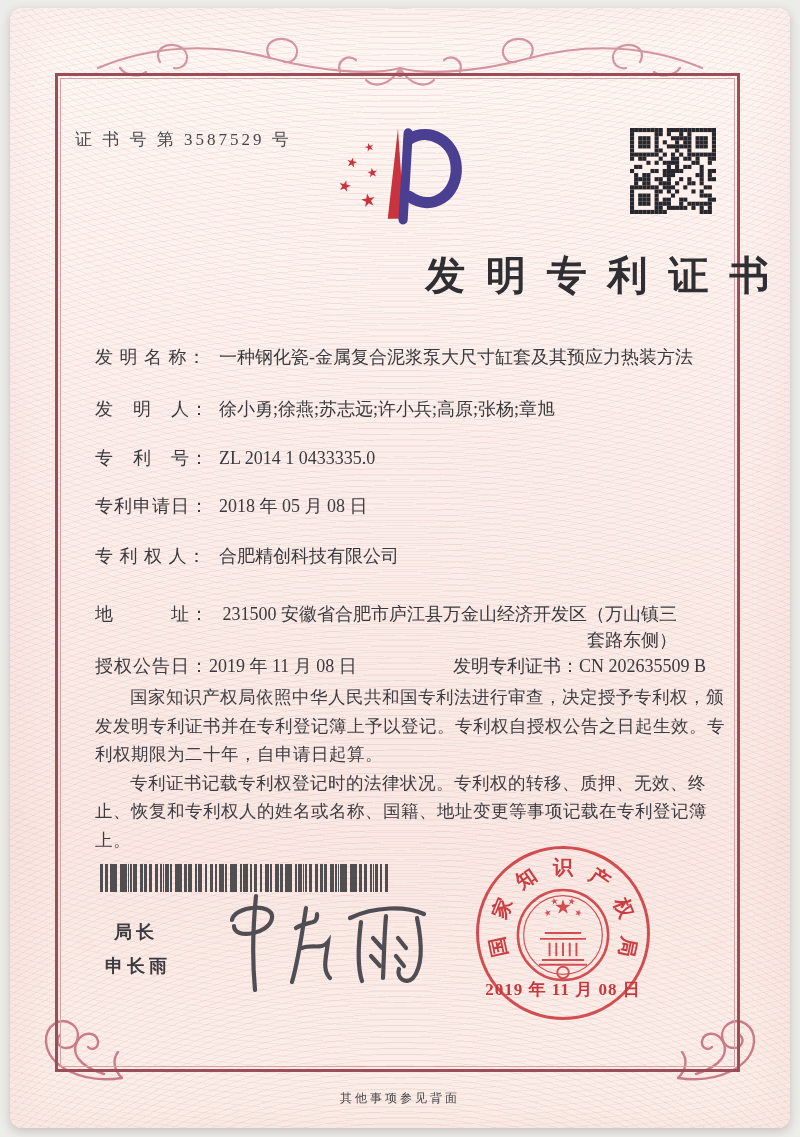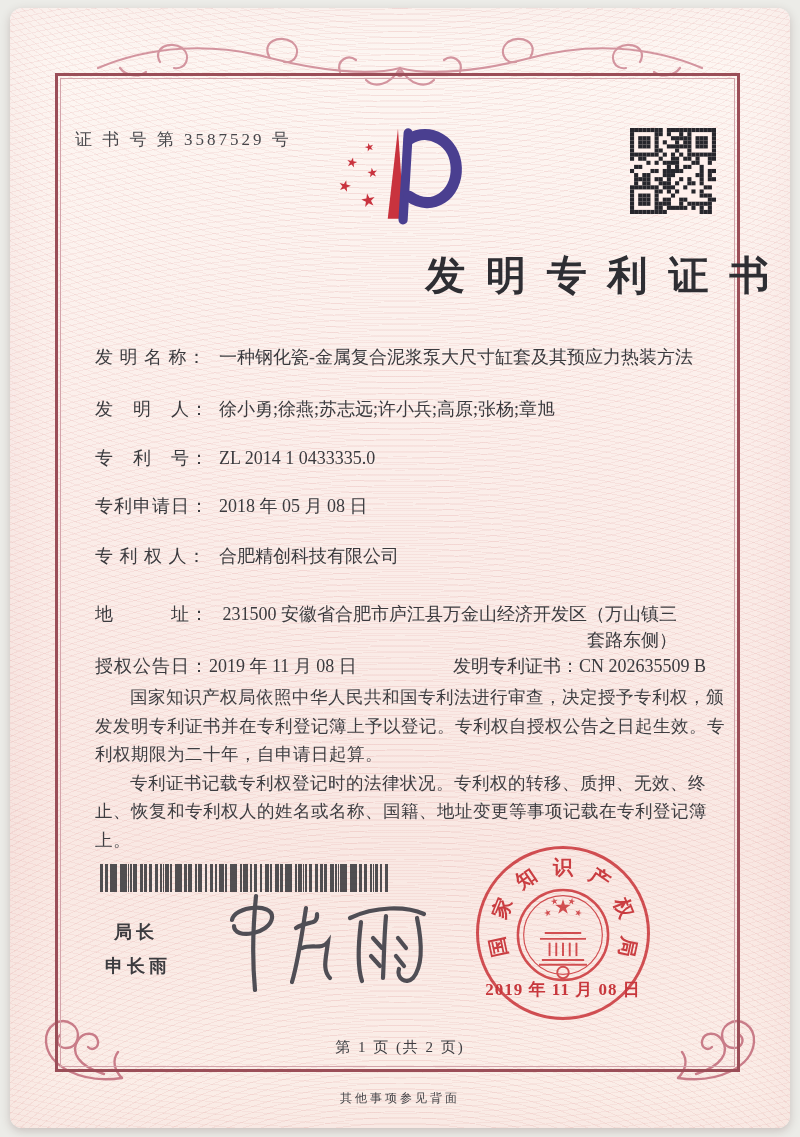--- a/index.html
+++ b/index.html
@@ -495,16 +495,15 @@
           <path d="M57 60 V74"></path>
           <path d="M64 60 V74"></path>
         <path d="M28 78 H72"></path>
           <path d="M25 83 H75"></path>
         <circle cx="50" cy="91" r="6"></circle>
       </g>
     </svg>
     <div class="seal-date">2019 年 11 月 08 日</div>
   </div>
 
-  <div class="abs page-indicator">第 1 页 (共 2 页)</div>
   <div class="abs footer-note">其他事项参见背面</div>
 
 </div>
 
 </body></html>

